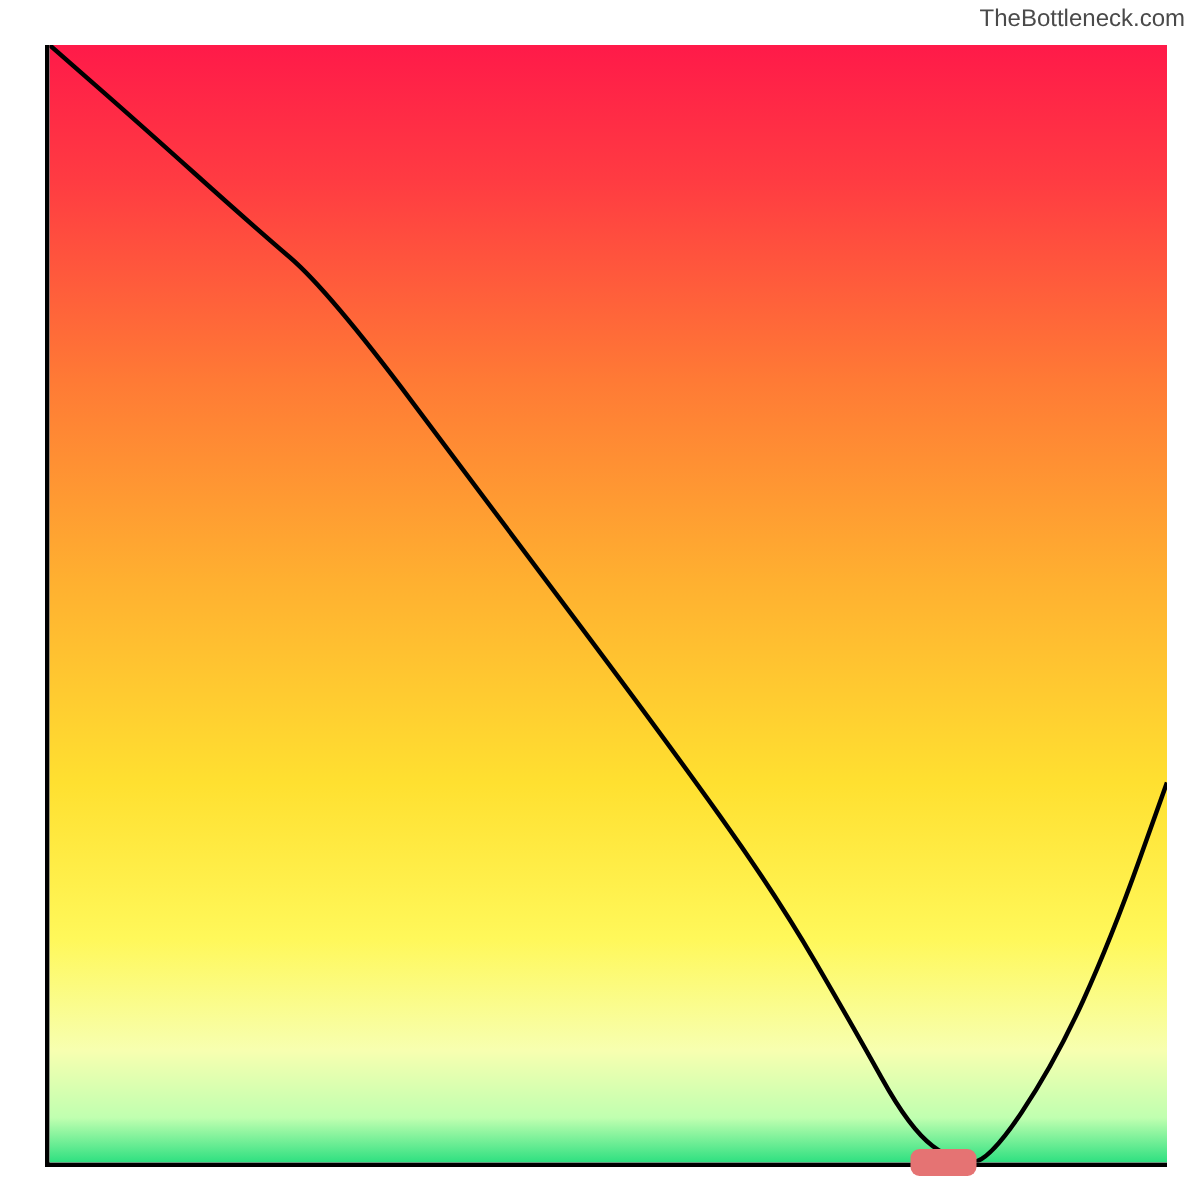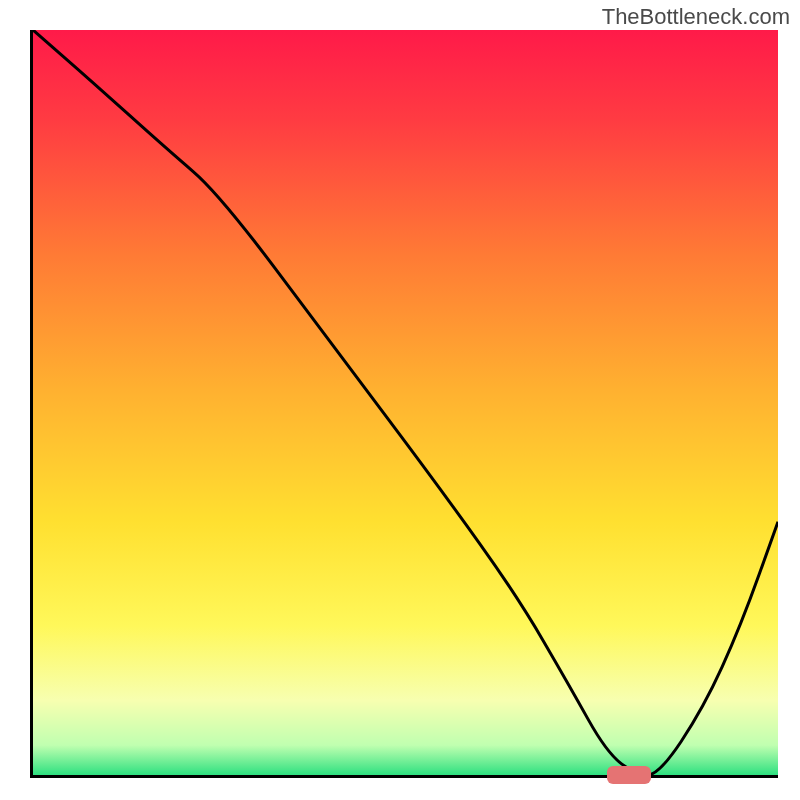--- a/index.html
+++ b/index.html
@@ -13,21 +13,21 @@
   }
   .container {
     position: relative;
     width: 800px;
     height: 800px;
   }
   .watermark {
     position: absolute;
     top: 4px;
     right: 10px;
-    font-size: 22px;
+    font-size: 16px;
     font-weight: 500;
     color: #4a4a4a;
     z-index: 10;
     text-align: right;
   }
   .plot-area {
     position: absolute;
     left: 30px;
     top: 30px;
     width: 748px;

